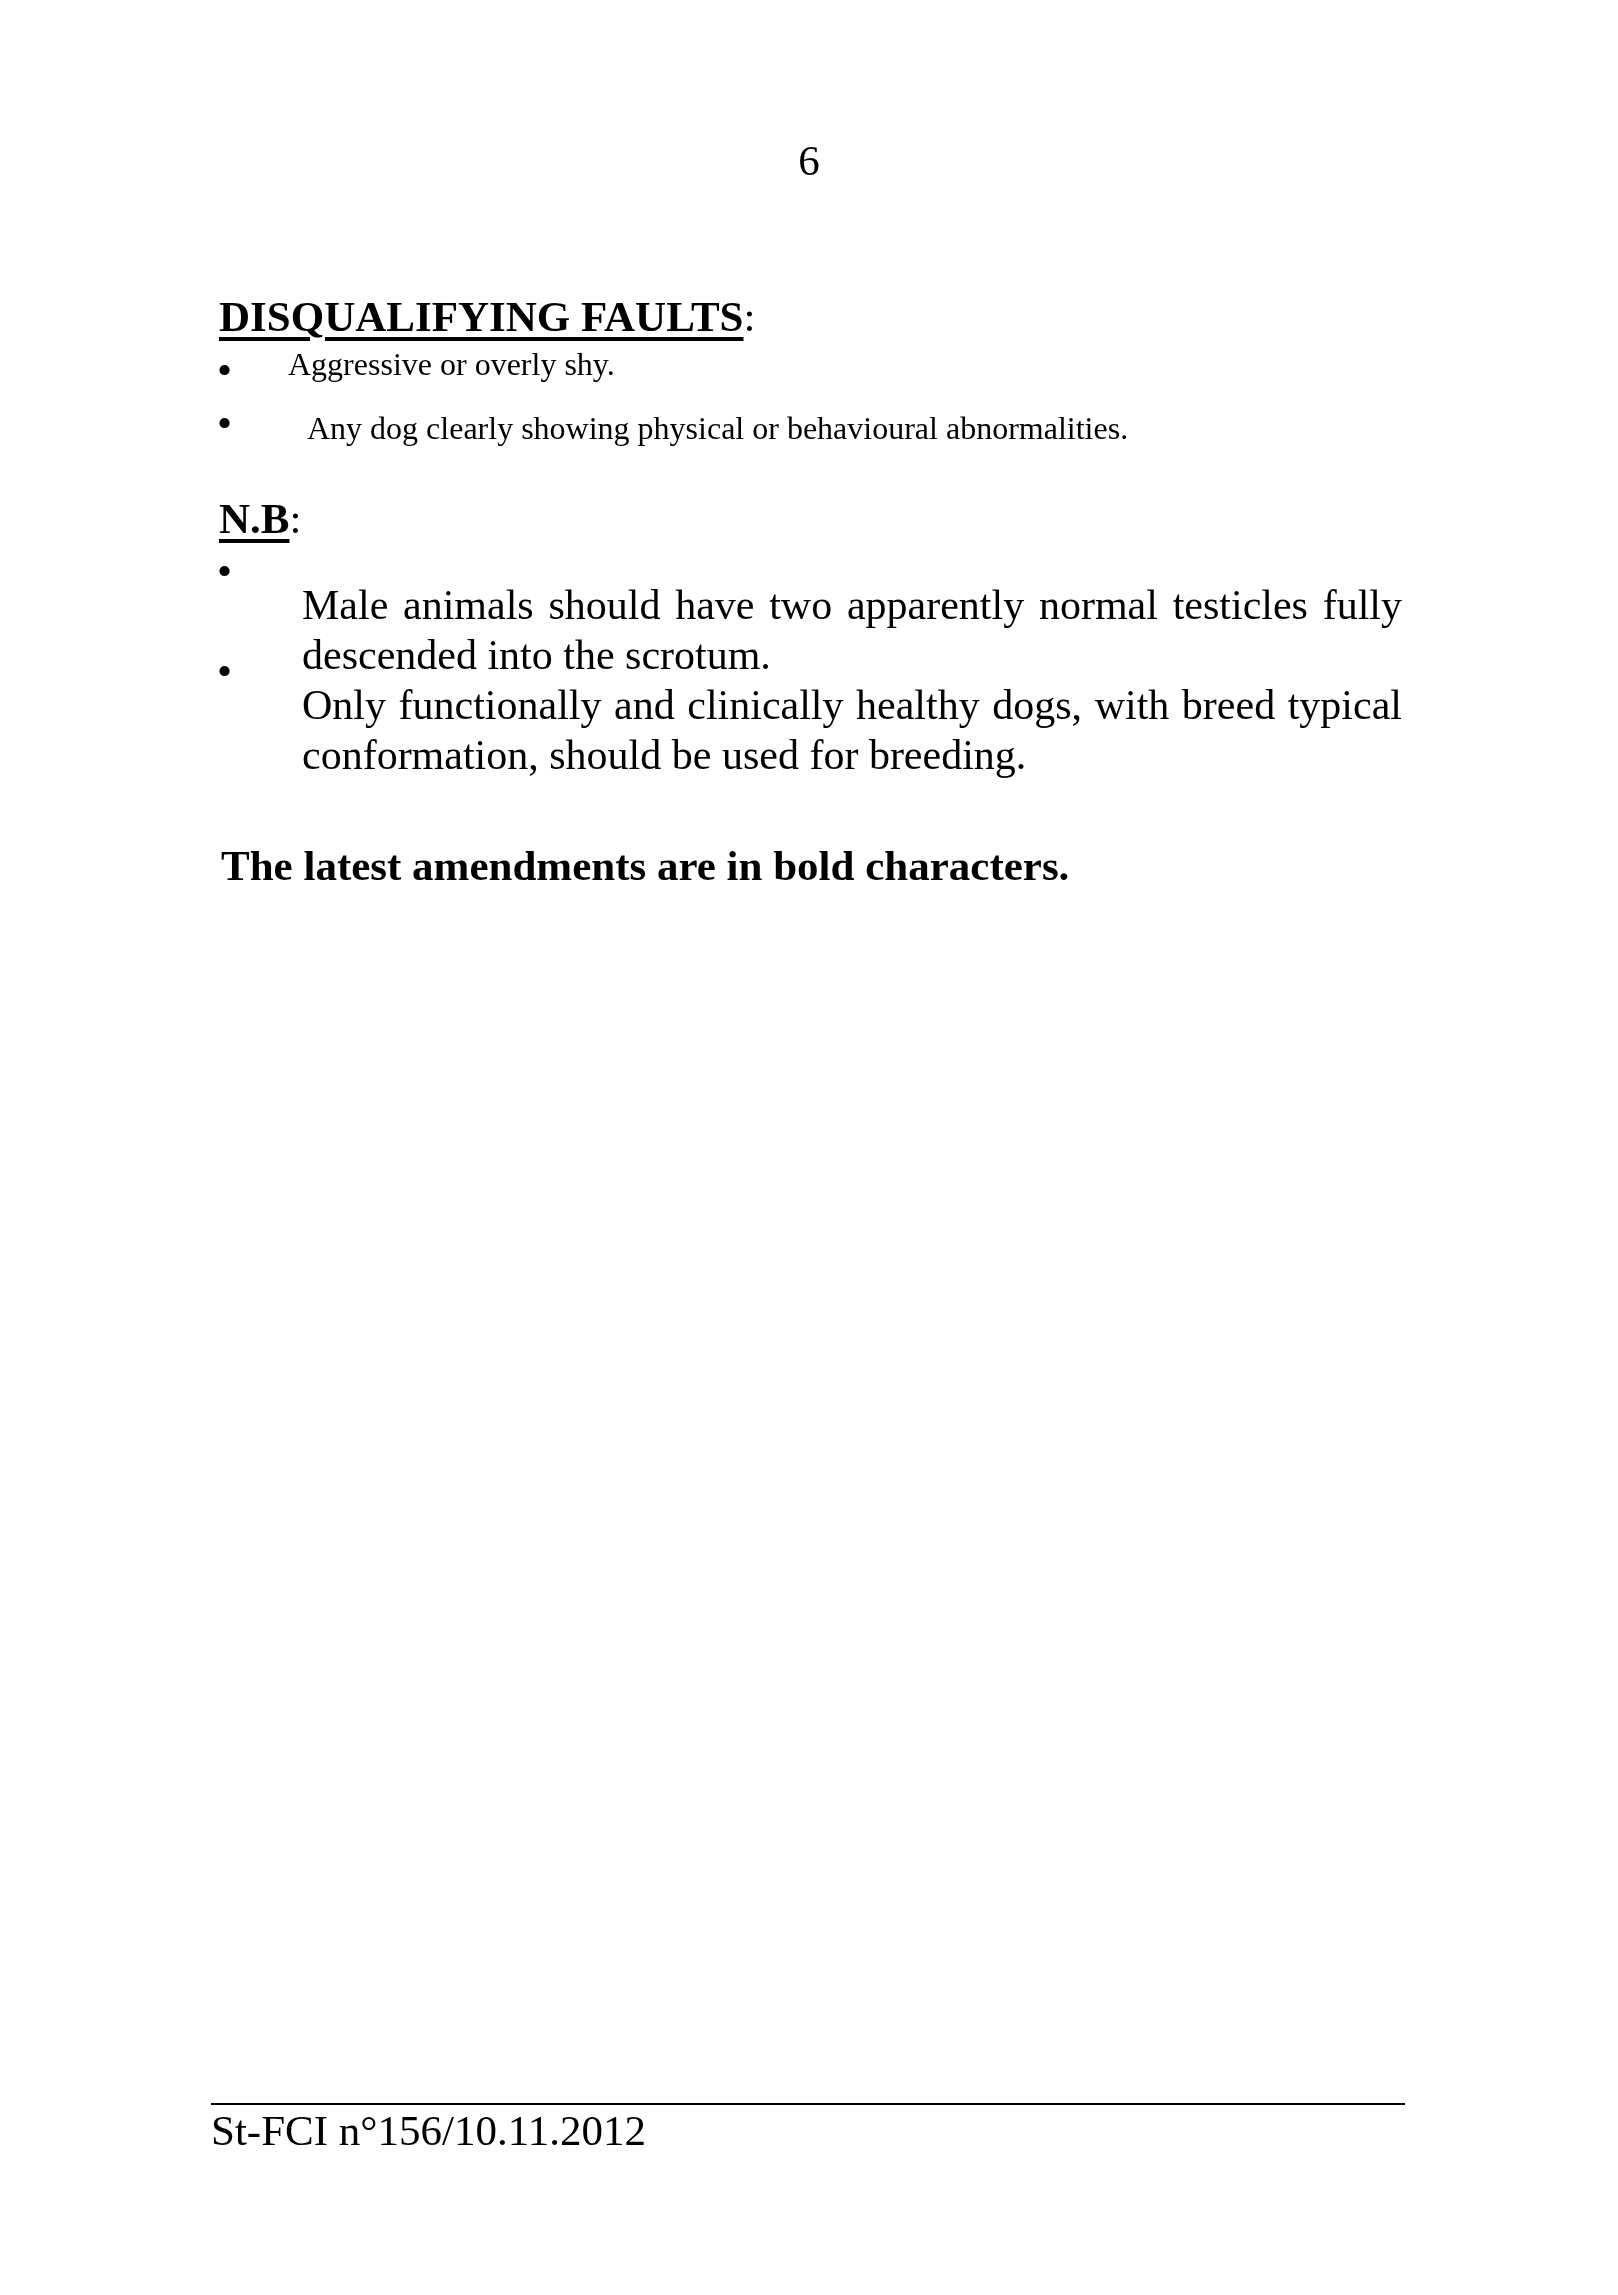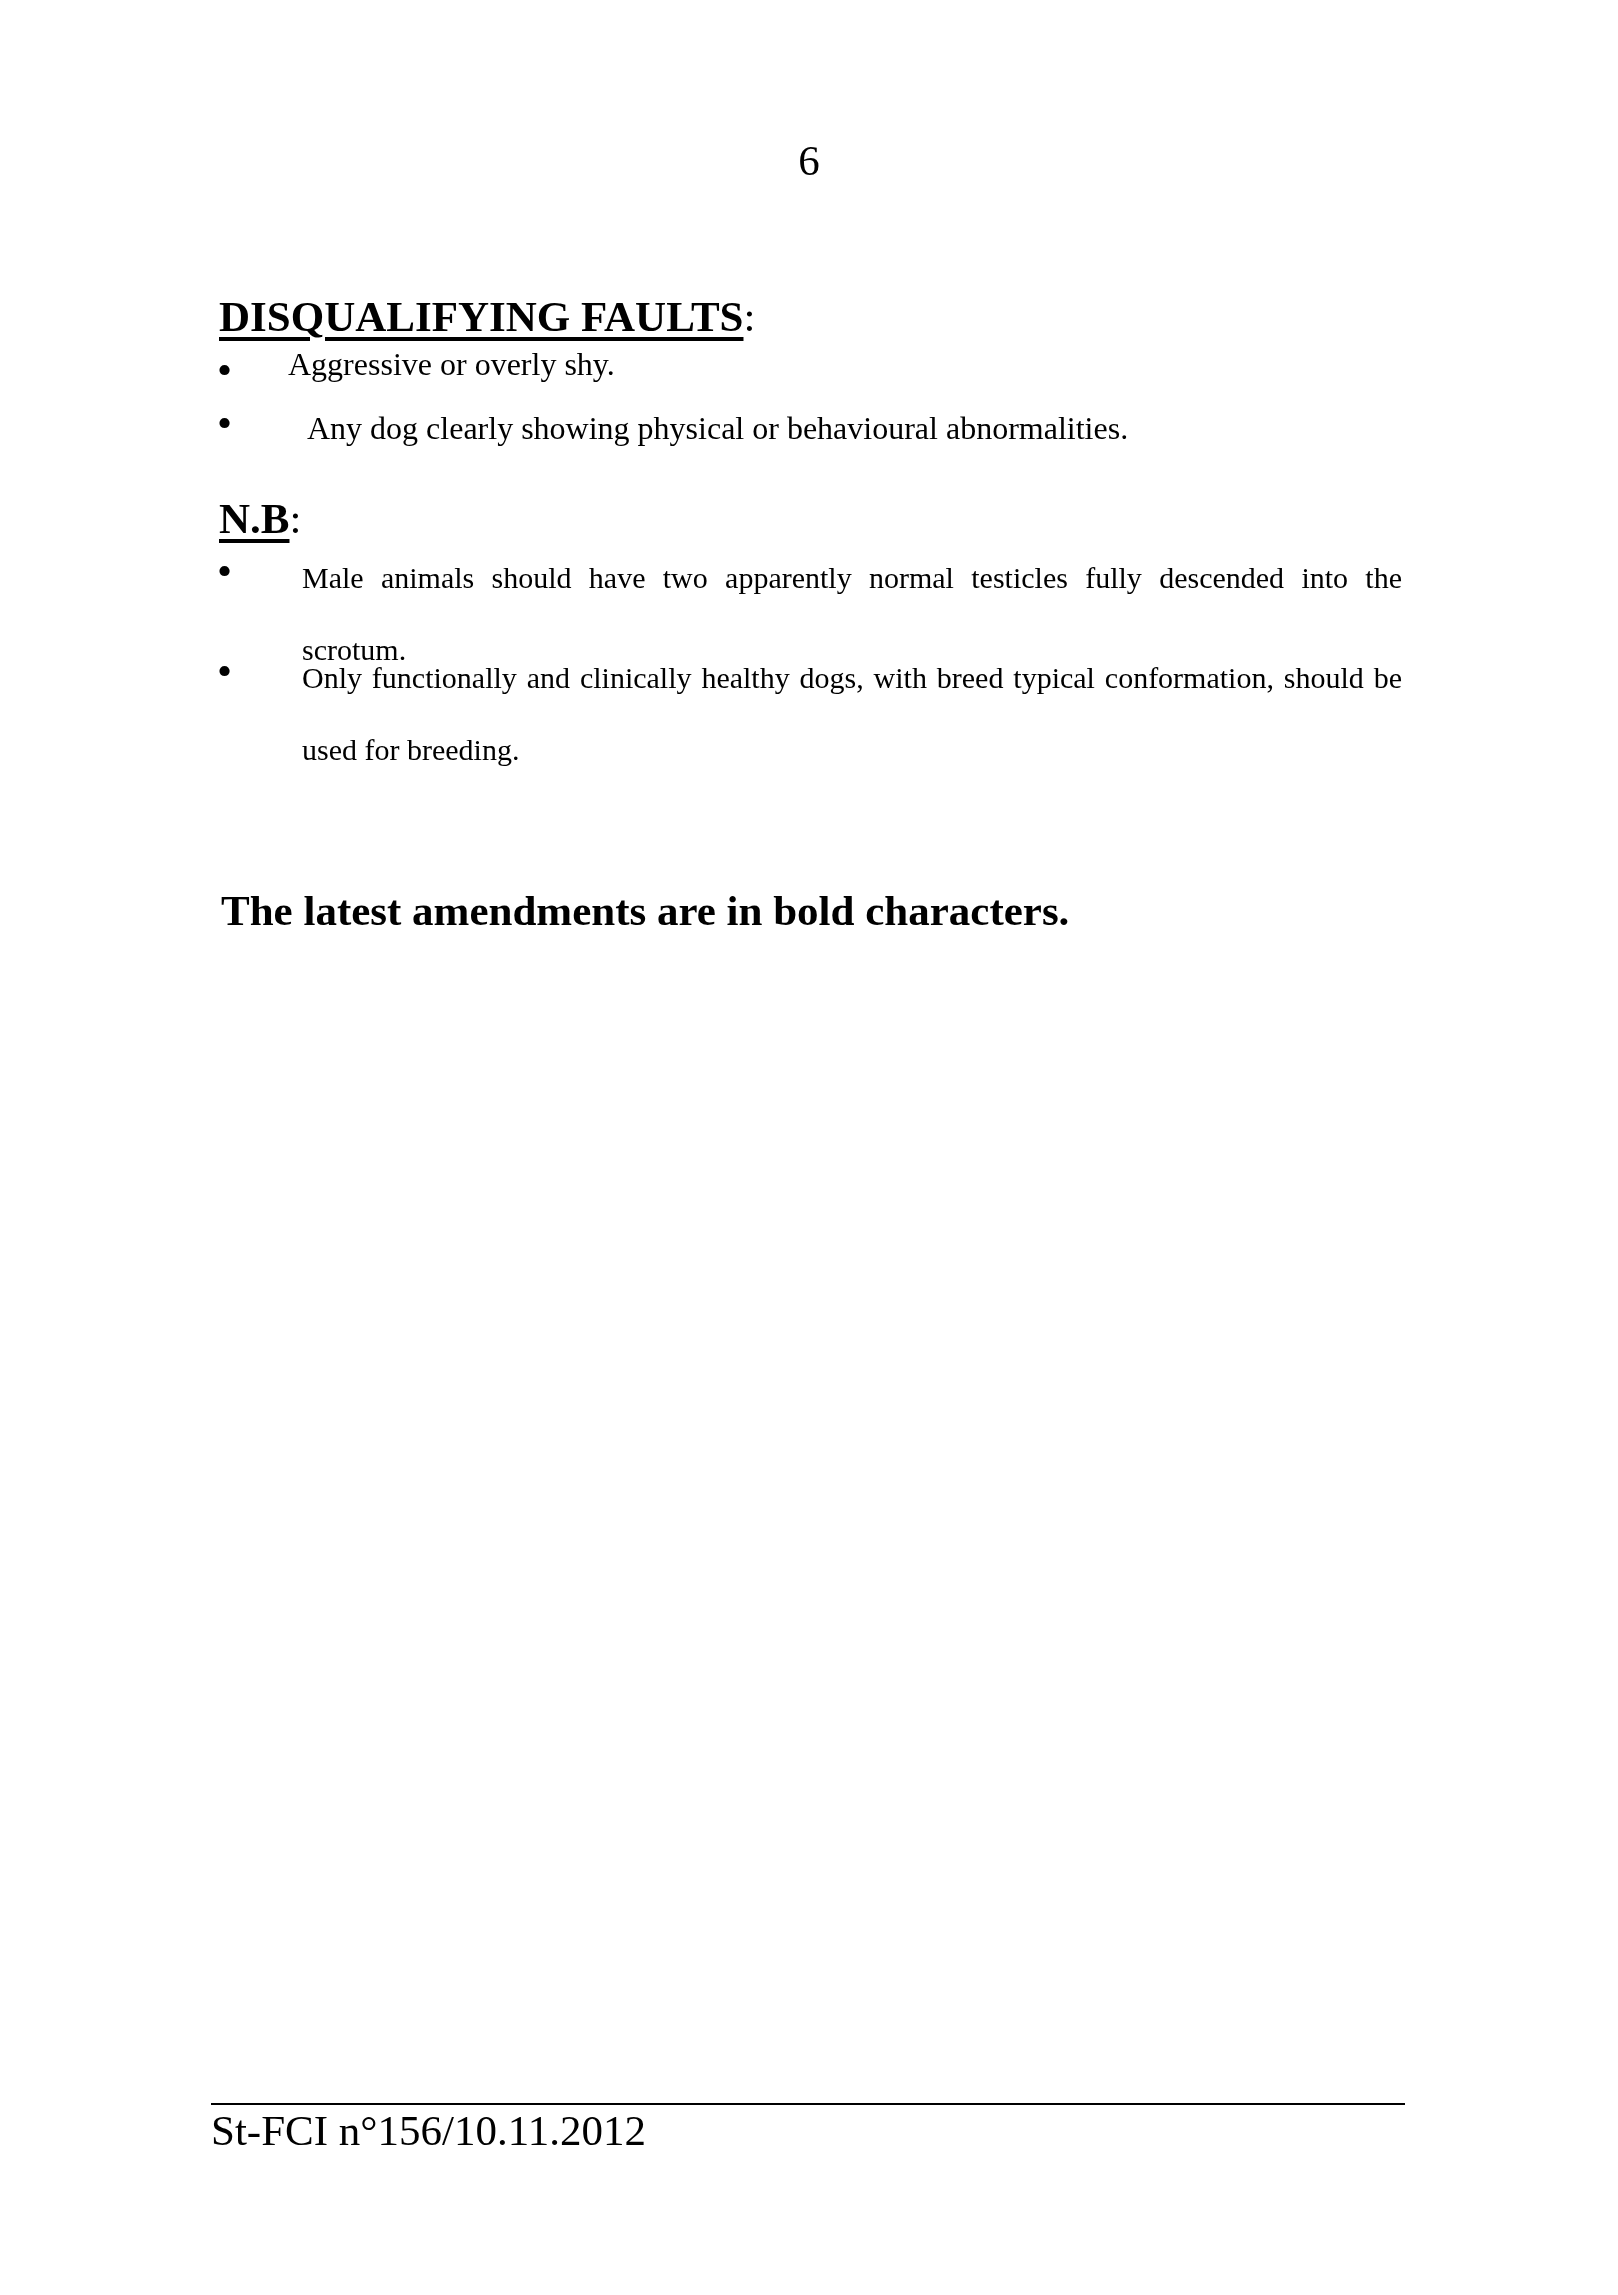--- a/index.html
+++ b/index.html
@@ -9,24 +9,24 @@
     color: #000000;
   }
   .abs { position: absolute; white-space: nowrap; }
   .t { font-size: 43px; line-height: 1; }
   .page-number { left: 0; width: 1618px; text-align: center; top: 139px; }
   .heading { left: 219px; top: 295px; }
   .heading .u { text-decoration: underline; text-decoration-thickness: 3.7px; text-underline-offset: 5.6px; font-weight: bold; margin-top: 23px; }
   .bullet { position: absolute; font-size: 43px; line-height: 1; }
   .list-text { position: absolute; font-size: 32px; line-height: 1; white-space: nowrap; }
   .wrap-text {
-    position: absolute; font-size: 30px; line-height: 72px;
-    white-space: normal; text-align: justify; width: 1100px;
+    position: absolute; font-size: 42px; line-height: 50px;
+    white-space: normal; text-align: justify; width: 1100px; margin-top: 38px;
   }
-  .bold-note { left: 221px; top: 844px; font-weight: bold; margin-top: 45px; }
+  .bold-note { left: 221px; top: 844px; font-weight: bold; }
   .footer-rule { position: absolute; left: 211px; top: 2103px; width: 1194px; height: 2.3px; background: #000000; }
   .footer-text { left: 211px; top: 2109px; }
 </style>
 </head>
 <body>
 
 <div class="abs t page-number">6</div>
 
 <div class="abs t heading"><span class="u">DISQUALIFYING FAULTS</span><span>:</span></div>
 

